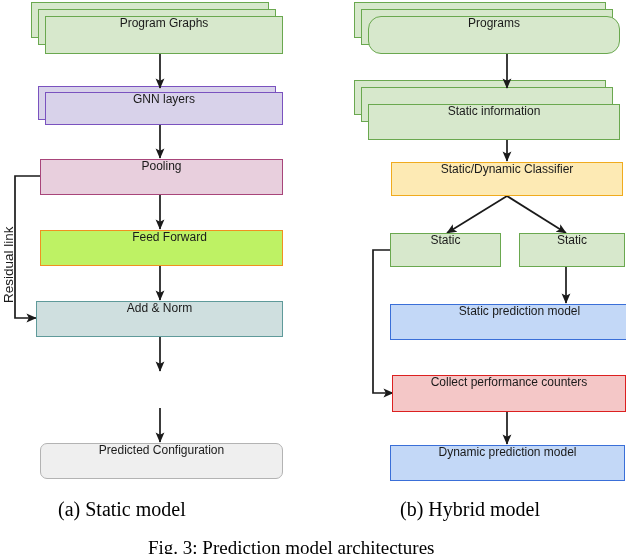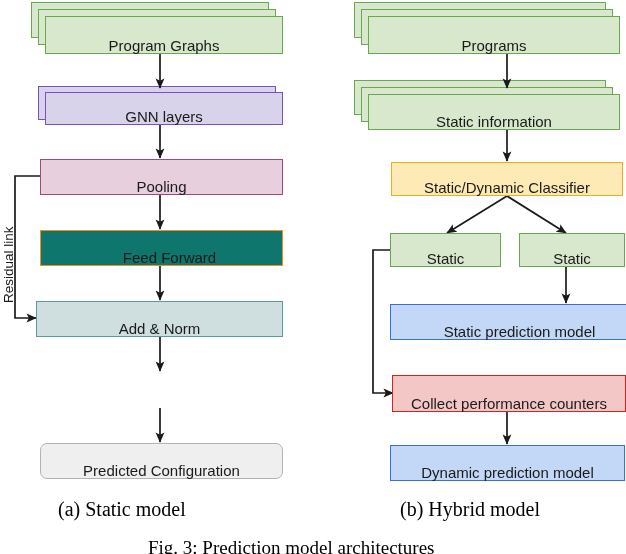--- a/index.html
+++ b/index.html
@@ -17,44 +17,44 @@
   #figure {
     position: absolute;
     left: 0; top: 0;
     width: 626px;
     height: 554px;
   }
   .node {
     position: absolute;
     box-sizing: border-box;
     display: flex;
-    align-items: flex-end;
+    align-items: flex-start;
     justify-content: center;
-    font-size: 15px;
+    font-size: 12px;
     color: #1a1a1a;
     line-height: 1;
     white-space: nowrap;
     border-width: 1.6px;
     border-style: solid;
     z-index: 5;
   }
   .stack-ghost {
     position: absolute;
     box-sizing: border-box;
     border-width: 1.6px;
     border-style: solid;
     z-index: 3;
   }
   .rounded { border-radius: 7px; }
 
   
   .c-green  { background: #d7e8cc; border-color: #6aa84f; }
   .c-purple { background: #d8d2ea; border-color: #7a52bf; }
   .c-pink   { background: #e8cfdd; border-color: #a8457a; }
-  .c-orange { background: #0f766e; border-color: #f09020; padding-left: 16px; }
+  .c-orange { background: #bef264; border-color: #f09020; padding-left: 16px; }
   .c-teal   { background: #cfdfdf; border-color: #5f9a9a; }
   .c-blue   { background: #c3d8f7; border-color: #3a6fd8; }
   .c-grey   { background: #efefef; border-color: #b3b3b3; }
   .c-yellow { background: #fdeab4; border-color: #f0ab1e; }
   .c-red    { background: #f4c7c7; border-color: #dc2020; }
 
   .caption {
     position: absolute;
     font-family: "Liberation Serif", serif;
     font-size: 20px;
@@ -148,27 +148,27 @@
   <div class="node c-grey rounded" style="left:40px; top:443px; width:243px; height:36px;">
     <span>Predicted Configuration</span>
   </div>
 
   <div class="vlabel" style="left:1px; top:303px;">Residual link</div>
 
   <div class="caption" style="left:58px; top:498px;">(a) Static model</div>
 
   <div class="stack-ghost c-green" style="left:354px; top:2px;  width:252px; height:36px;"></div>
   <div class="stack-ghost c-green" style="left:361px; top:9px;  width:252px; height:36px;"></div>
-  <div class="node c-green" style="left:368px; top:16px; width:252px; height:38px;">
+  <div class="node c-green" style="left:368px; top:16px; width:252px; height:38px;border-radius:13px;">
     <span>Programs</span>
   </div>
 
   <div class="stack-ghost c-green" style="left:354px; top:80px; width:252px; height:35px;"></div>
   <div class="stack-ghost c-green" style="left:361px; top:87px; width:252px; height:35px;"></div>
-  <div class="node c-green" style="left:368px; top:94px; width:252px; height:36px;">
+  <div class="node c-green" style="left:368px; top:104px; width:252px; height:36px;">
     <span>Static information</span>
   </div>
 
   <div class="node c-yellow" style="left:391px; top:162px; width:232px; height:34px;">
     <span>Static/Dynamic Classifier</span>
   </div>
 
   <div class="node c-green" style="left:390px; top:233px; width:111px; height:34px;">
     <span>Static</span>
   </div>

